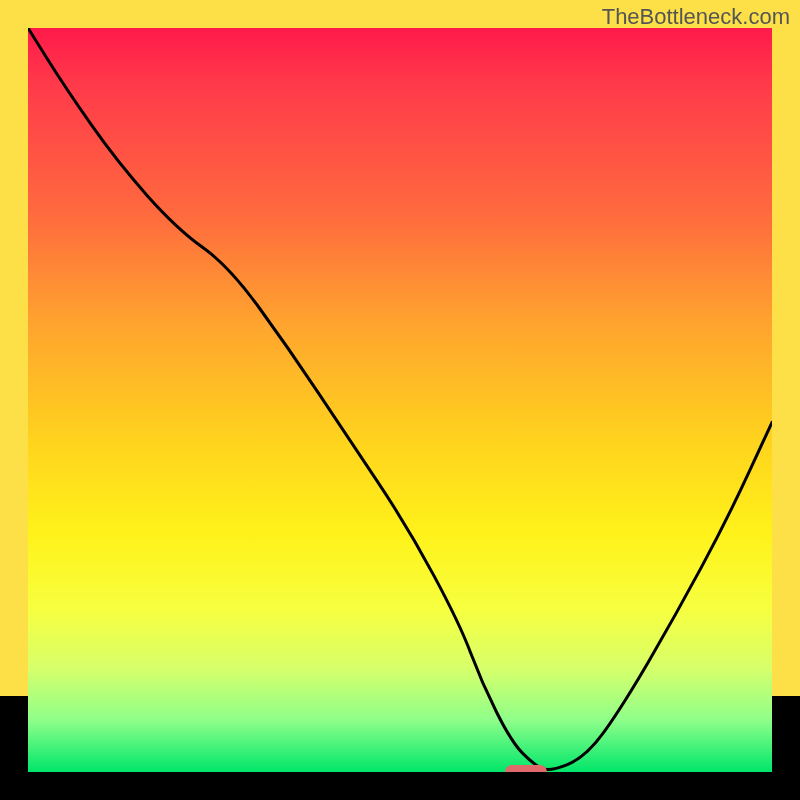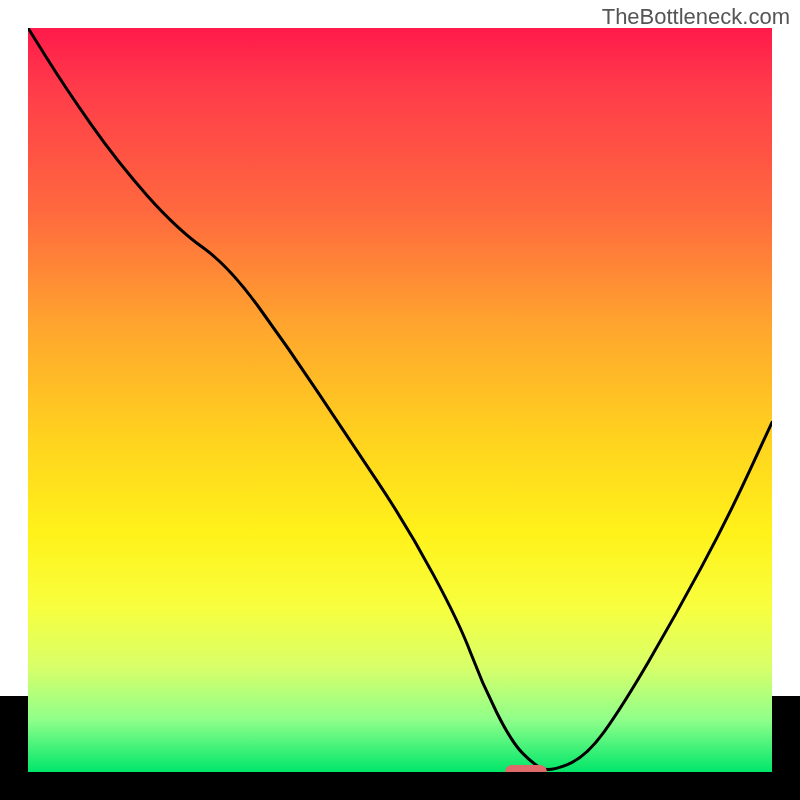--- a/index.html
+++ b/index.html
@@ -8,21 +8,21 @@
     width: 800px;
     height: 800px;
     background: #000;
     font-family: Arial, sans-serif;
     overflow: hidden;
   }
   .container {
     position: relative;
     width: 800px;
     height: 696px;
-    background: #ffffff;
+    background: #fde047;
   }
   .watermark {
     position: absolute;
     top: 4px;
     right: 10px;
     color: #555;
     font-size: 22px;
     font-weight: 500;
     z-index: 10;
   }

